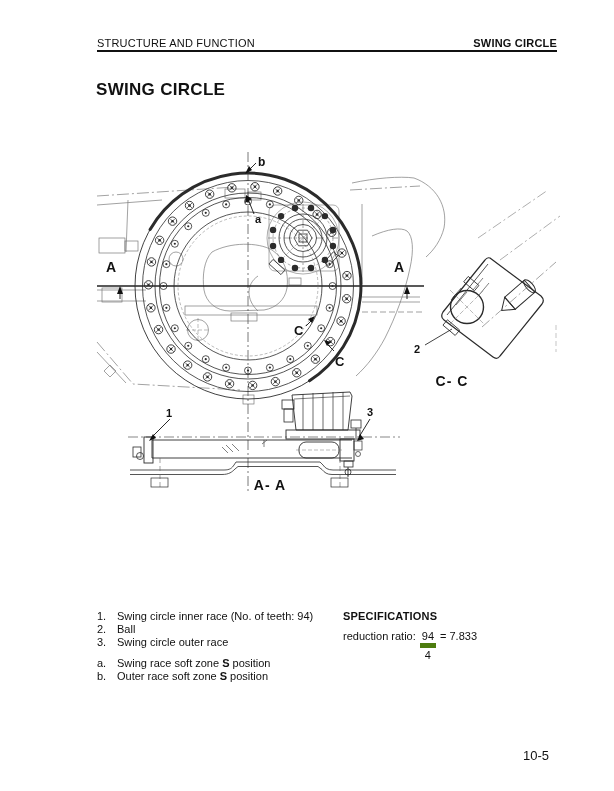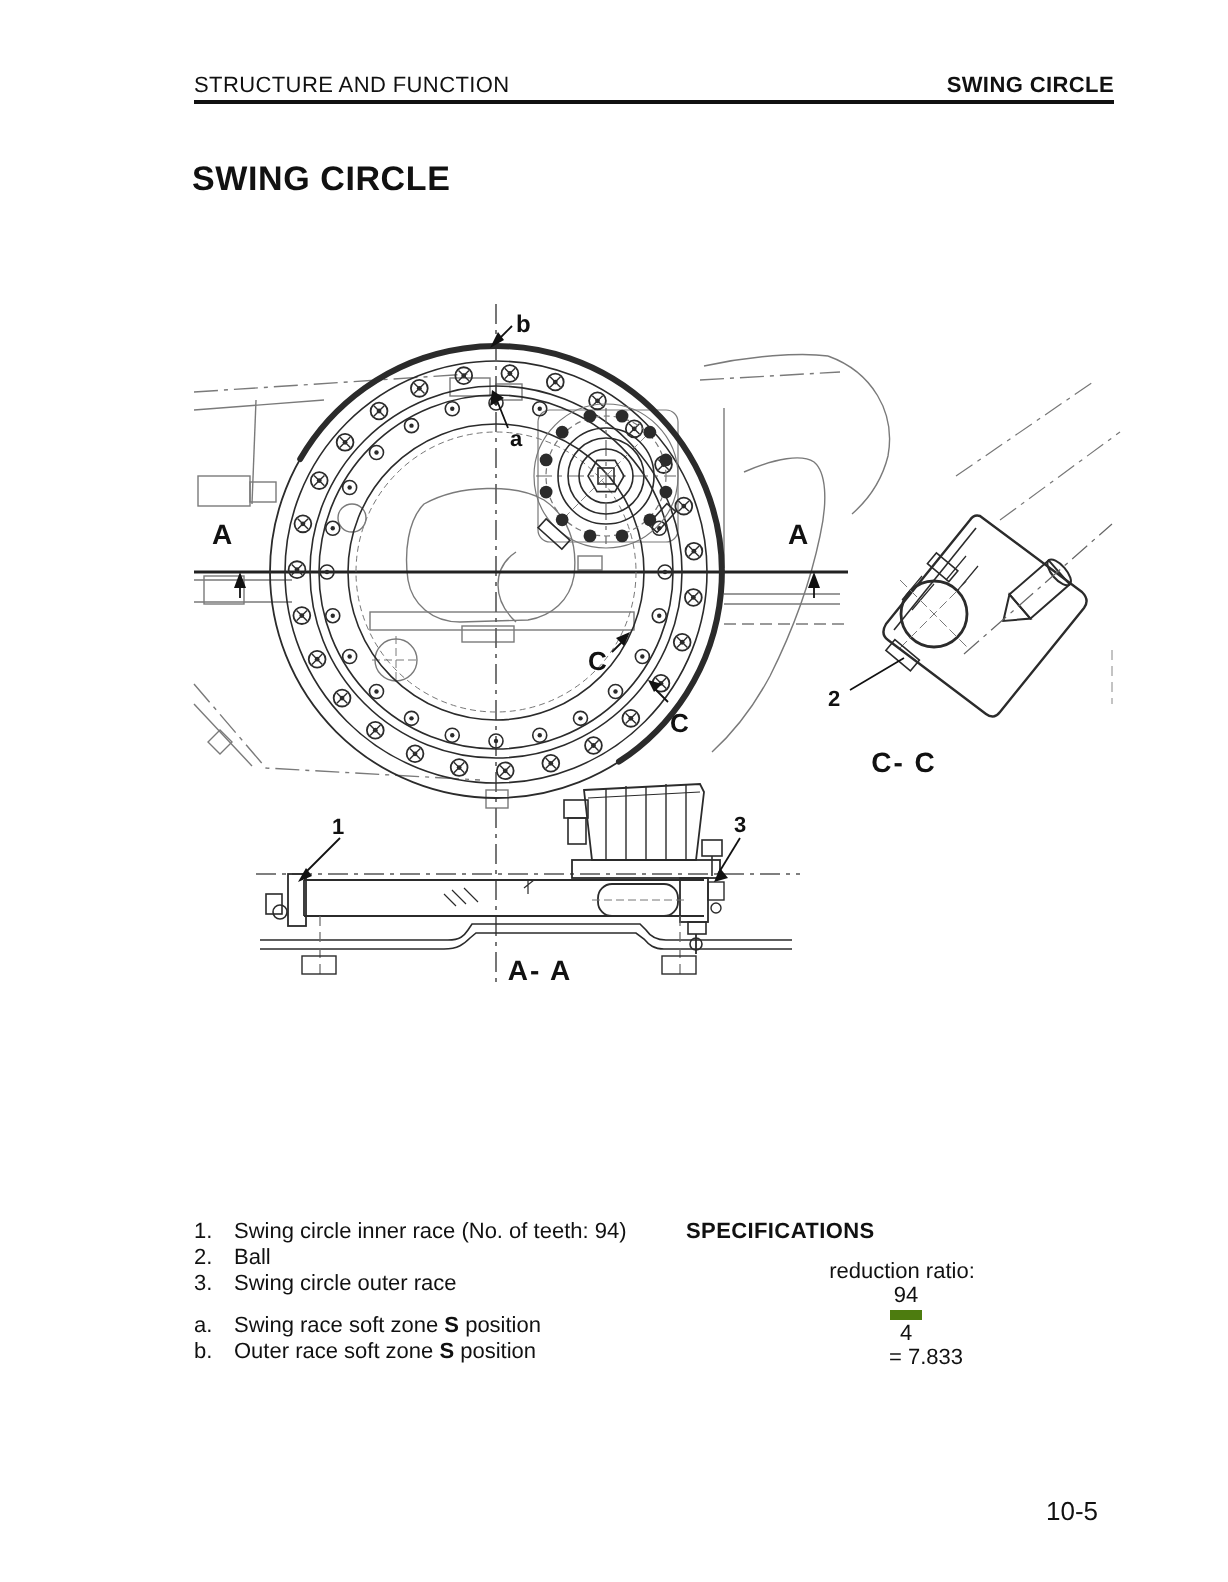--- a/index.html
+++ b/index.html
@@ -14,25 +14,25 @@
   .page-title{position:absolute;left:96px;top:80px;font-size:17px;font-weight:bold;letter-spacing:.3px;}
   .diagram{position:absolute;left:95px;top:145px;width:470px;height:360px;}
   svg text{font-family:"Liberation Sans","DejaVu Sans",sans-serif;fill:#111;}
   .legend{position:absolute;left:97px;top:610px;font-size:11px;line-height:13.2px;}
   .legend .row{display:flex;}
   .legend .num{width:20px;}
   .legend .lettered{margin-top:7px;}
   .legend b{font-weight:bold;}
   .specs{position:absolute;left:343px;top:610px;width:216px;font-size:11px;}
   .specs .heading{font-weight:bold;letter-spacing:.2px;}
-  .ratio-row{display:flex;align-items:center;margin-top:8px;flex-direction:column;}
+  .ratio-row{display:flex;align-items:flex-start;margin-top:8px;}
   .fraction{display:inline-block;text-align:center;margin-left:4px;}
   .fraction .nume{border-bottom:5px solid #4d7c0f;padding:0 2px 1px 2px;}
   .fraction .deno{padding-top:1px;}
-  .ratio-result{margin-left:24px;}
+  .ratio-result{margin-left:4px;}
   .grease-row{margin-top:11px;}
   .page-number{position:absolute;left:523px;top:748px;font-size:13px;}
 </style>
 </head>
 <body>
 
 <div class="hdr-left">STRUCTURE AND FUNCTION</div>
 <div class="hdr-right">SWING CIRCLE</div>
 <div class="hdr-rule"></div>
 <h1 class="page-title" style="margin:0">SWING CIRCLE</h1>

